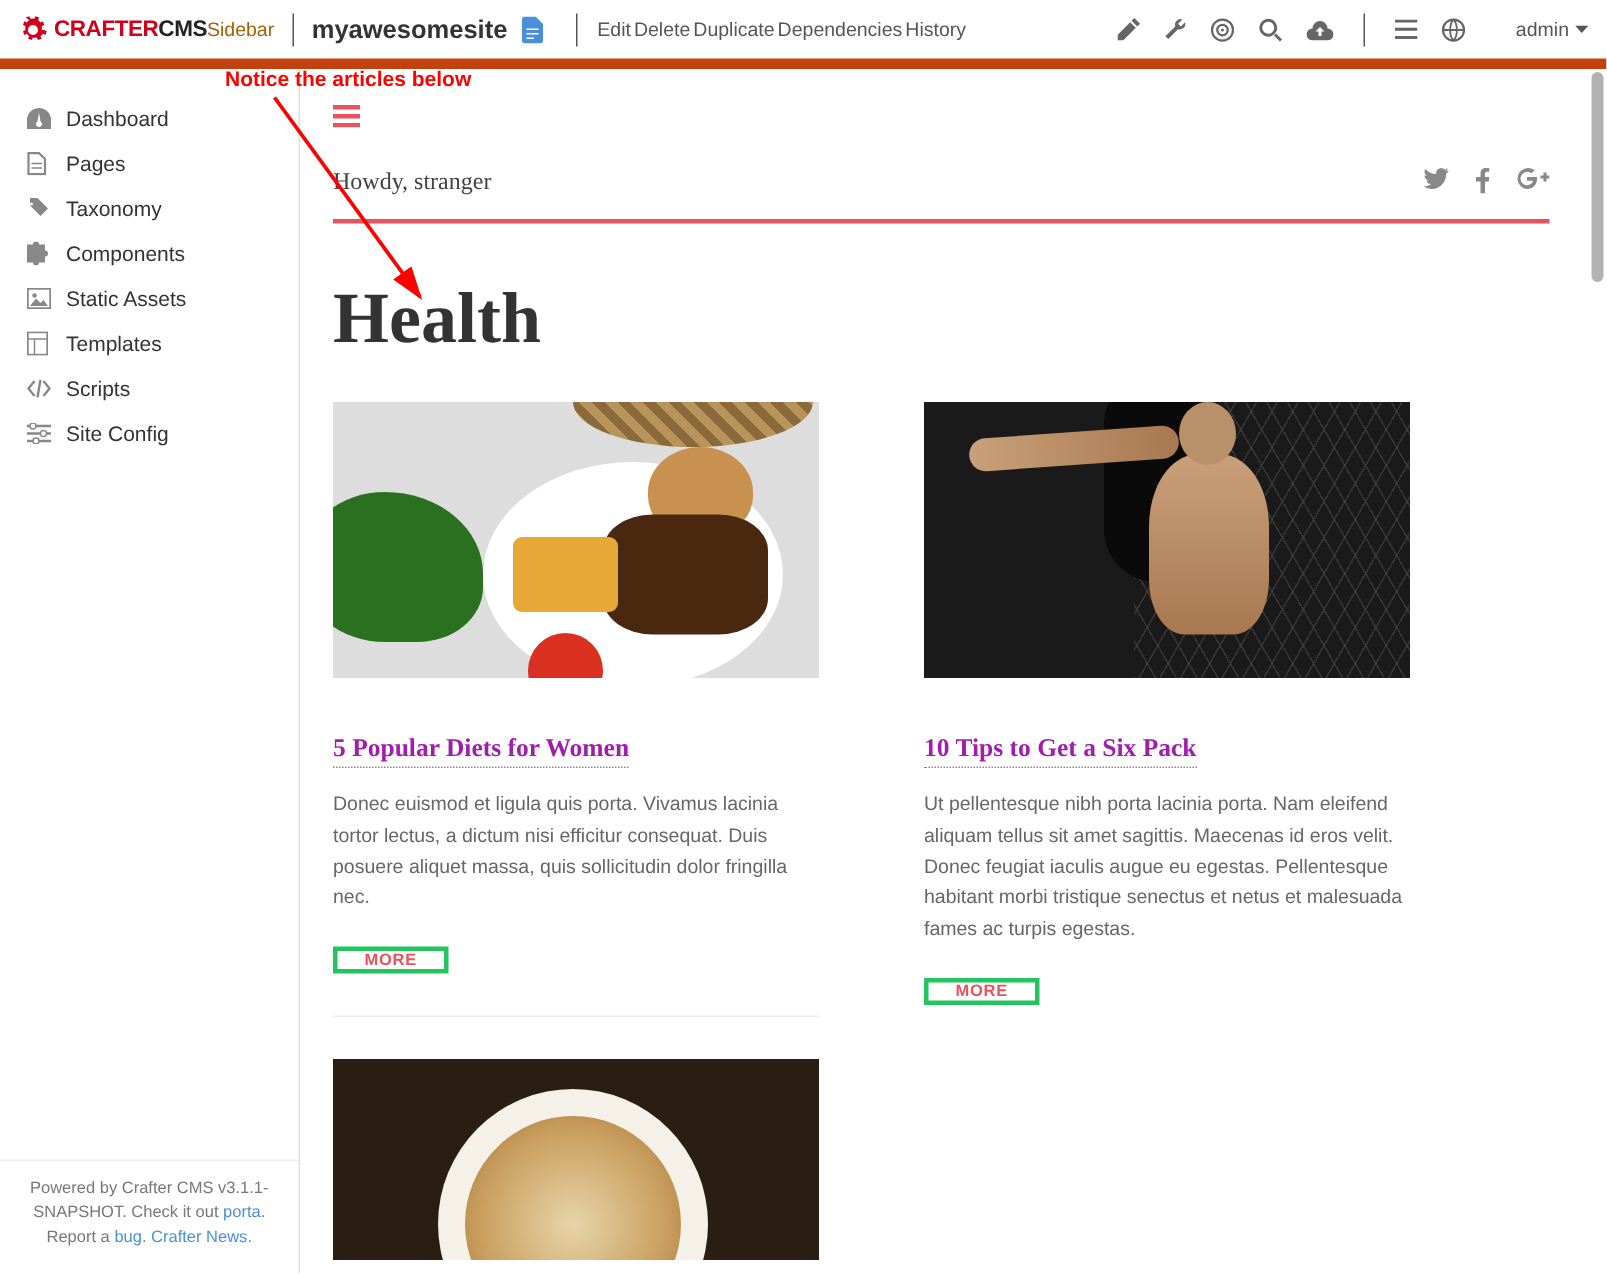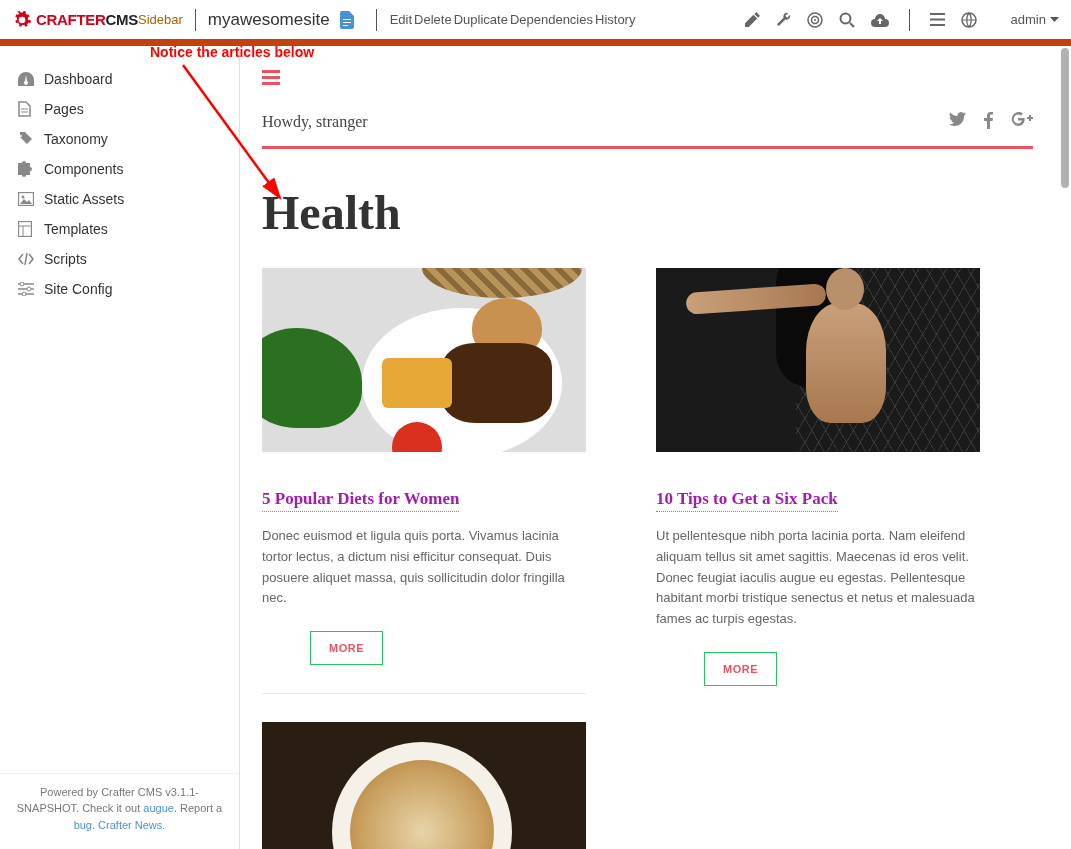--- a/index.html
+++ b/index.html
@@ -4,50 +4,50 @@
 <style>
 * { box-sizing: border-box; margin: 0; padding: 0; }
 body { font-family: -apple-system, BlinkMacSystemFont, "Segoe UI", Helvetica, Arial, sans-serif; font-size: 14px; color: #333; background: #fff; width: 1071px; height: 849px; overflow: hidden; position: relative; }
 .topbar { height: 46px; background: #fff; border-bottom: 7px solid #c2410c; display: flex; align-items: center; padding: 0 12px; }
 .logo { display: flex; align-items: center; font-weight: 700; font-size: 15px; letter-spacing: -0.3px; }
 .logo svg { margin-right: 4px; }
 .logo .red { color: #d0021b; }
 .logo .dark { color: #222; }
 .sidebar-label { color: #a16207; font-size: 13px; margin-left: 0; }
 .divider-v { width: 1px; height: 22px; background: #555; margin: 0 12px; }
-.sitename { font-size: 17px; font-weight: 400; color: #333; margin-right: 10px; }
+.sitename { font-size: 17px; font-weight: 700; color: #333; margin-right: 10px; }
 .page-ico { color: #4a90d9; margin-right: 10px; }
 .page-ico svg { display:block; }
 .top-actions { display: flex; align-items: center; font-size: 13px; color: #555; }
 .top-action { margin: 0 1px; cursor: pointer; }
 .spacer { flex: 1; }
 .tool-icons { display: flex; align-items: center; }
 .tool-icon { color: #666; margin: 0 8px; cursor: pointer; display:flex; align-items:center; justify-content:center; }
 .admin { display: flex; align-items: center; color: #555; font-size: 13px; margin-left: 26px; cursor: pointer; }
 .body { display: flex; height: calc(849px - 46px); }
-.sidebar { width: 240px; background: #fff; border-right: 1px solid #e0e0e0; display: flex; flex-direction: column; position: relative; }
+.sidebar { width: 200px; background: #fff; border-right: 1px solid #e0e0e0; display: flex; flex-direction: column; position: relative; }
 .side-items { padding: 18px 0; flex:1; }
 .side-item { display: flex; align-items: center; padding: 7px 18px; font-size: 14px; color: #333; cursor: pointer; }
 .side-item .ic { width: 20px; color: #888; margin-right: 6px; display:flex; align-items:center; }
 .side-footer { position:absolute; bottom:0; left:0; right:0; border-top: 1px solid #eee; padding: 10px 12px 16px; font-size: 11px; color: #777; text-align: center; line-height: 1.5; }
 .side-footer a { color: #4a90d9; text-decoration: none; }
 .content { flex: 1; overflow: auto; padding: 24px 38px 0 22px; position: relative; background:#fff; }
 .hamburger { color: #e8535f; margin-bottom: 16px; cursor:pointer; display:inline-block; }
 .header-row { display: flex; justify-content: space-between; align-items: center; padding: 8px 0 6px; }
 .howdy { font-family: Georgia, "Times New Roman", serif; font-size: 16px; color: #444; }
 .socials { display: flex; gap: 18px; }
 .socials .si { color: #888; cursor:pointer; }
 .redline { height: 3px; background: #e8535f; margin-top: 8px; }
 .page-title { font-family: Georgia, "Times New Roman", serif; font-weight: 700; font-size: 48px; color: #333; margin: 36px 0 28px; }
 .articles { display: flex; gap: 70px; }
 .article { width: 324px; }
 .article-img { width: 324px; height: 184px; background: #ddd; position: relative; overflow:hidden; }
 .article-title { font-family: Georgia, "Times New Roman", serif; font-weight: 700; font-size: 17px; color: #a21caf; margin: 37px 0 14px; border-bottom: 1px dotted #888; display: inline-block; padding-bottom: 2px; }
 .article-text { font-size: 13px; color: #666; line-height: 1.6; }
-.more-btn { display: inline-block; border: 1px solid #22c55e; color: #e8535f; font-size: 11px; font-weight: 700; letter-spacing: 0.5px; padding: 10px 18px; margin-top: 22px; cursor:pointer;margin-left:48px; }
+.more-btn { display: inline-block; border: 3px solid #22c55e; color: #e8535f; font-size: 11px; font-weight: 700; letter-spacing: 0.5px; padding: 0 18px; margin-top: 22px; cursor:pointer; }
 .article hr { border: none; border-top: 1px solid #eaeaea; margin-top: 28px; }
 .article3 { width: 324px; height: 134px; background: #3a2a1a; margin-top: 28px; position:relative; overflow:hidden; }
 .annotation { position: absolute; top: 44px; left: 150px; color: #ff0000; font-weight: 700; font-size: 14px; pointer-events: none; z-index: 100; }
 .arrow { position: absolute; top: 60px; left: 168px; z-index: 99; pointer-events: none; }
 .scrollbar { position: absolute; right: 2px; top: 48px; width: 8px; height: 140px; background: rgba(0,0,0,0.3); border-radius: 4px; }
 
 .food-plate{position:absolute;left:100px;top:40px;width:200px;height:150px;background:#fff;border-radius:50%;}
 .food-rice{position:absolute;left:210px;top:30px;width:70px;height:60px;background:#c9914f;border-radius:50% 50% 45% 45%;}
 .food-meat{position:absolute;left:180px;top:75px;width:110px;height:80px;background:#4a2810;border-radius:30%;}
 .food-fries{position:absolute;left:120px;top:90px;width:70px;height:50px;background:#e8a838;border-radius:6px;}
@@ -214,21 +214,21 @@
               <path stroke="currentColor" stroke-width="1.6" d="M0 2h16M0 7h16M0 12h16"></path>
               <circle cx="4" cy="2" r="2" fill="#fff" stroke="currentColor"></circle>
               <circle cx="11" cy="7" r="2" fill="#fff" stroke="currentColor"></circle>
               <circle cx="6" cy="12" r="2" fill="#fff" stroke="currentColor"></circle>
             </svg>
           </span>
           <span>Site Config</span>
         </div>
     </div>
     <div class="side-footer">
-      <span>Powered by Crafter CMS v3.1.1-SNAPSHOT. Check it out </span><a>augue</a><span>. Report a </span><a>bug</a><span>. </span><a>Crafter News</a><span>.</span>
+      <span>Powered by Crafter CMS v3.1.1-SNAPSHOT. Check it out </span><a>porta</a><span>. Report a </span><a>bug</a><span>. </span><a>Crafter News</a><span>.</span>
     </div>
   </div>
 
   <div class="content">
     <div class="hamburger"><svg width="18" height="15" viewBox="0 0 18 15">
           <path stroke="#e8535f" stroke-width="3" d="M0 1.5h18M0 7.5h18M0 13.5h18"></path>
         </svg></div>
     <div class="header-row">
       <div class="howdy">Howdy, stranger</div>
       <div class="socials">

